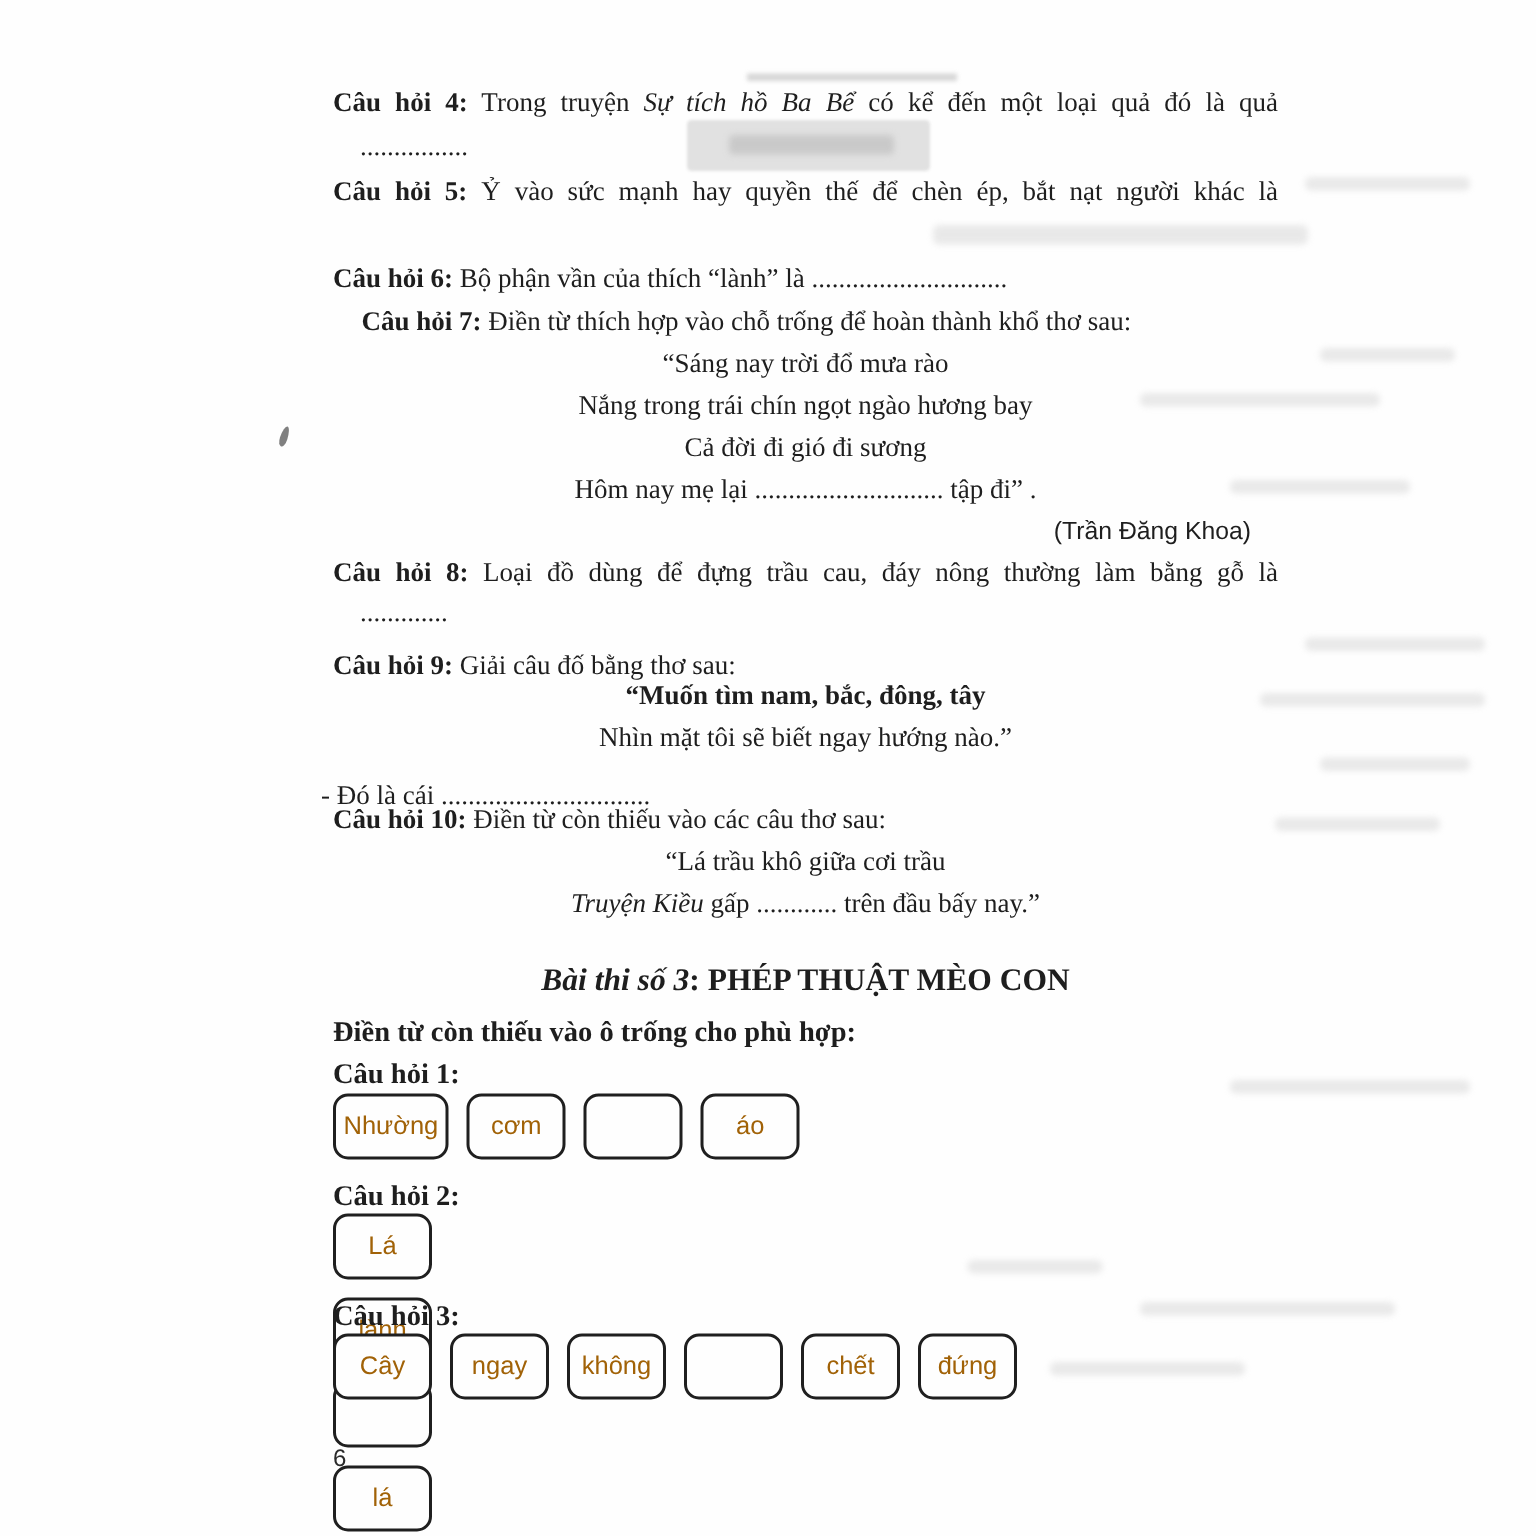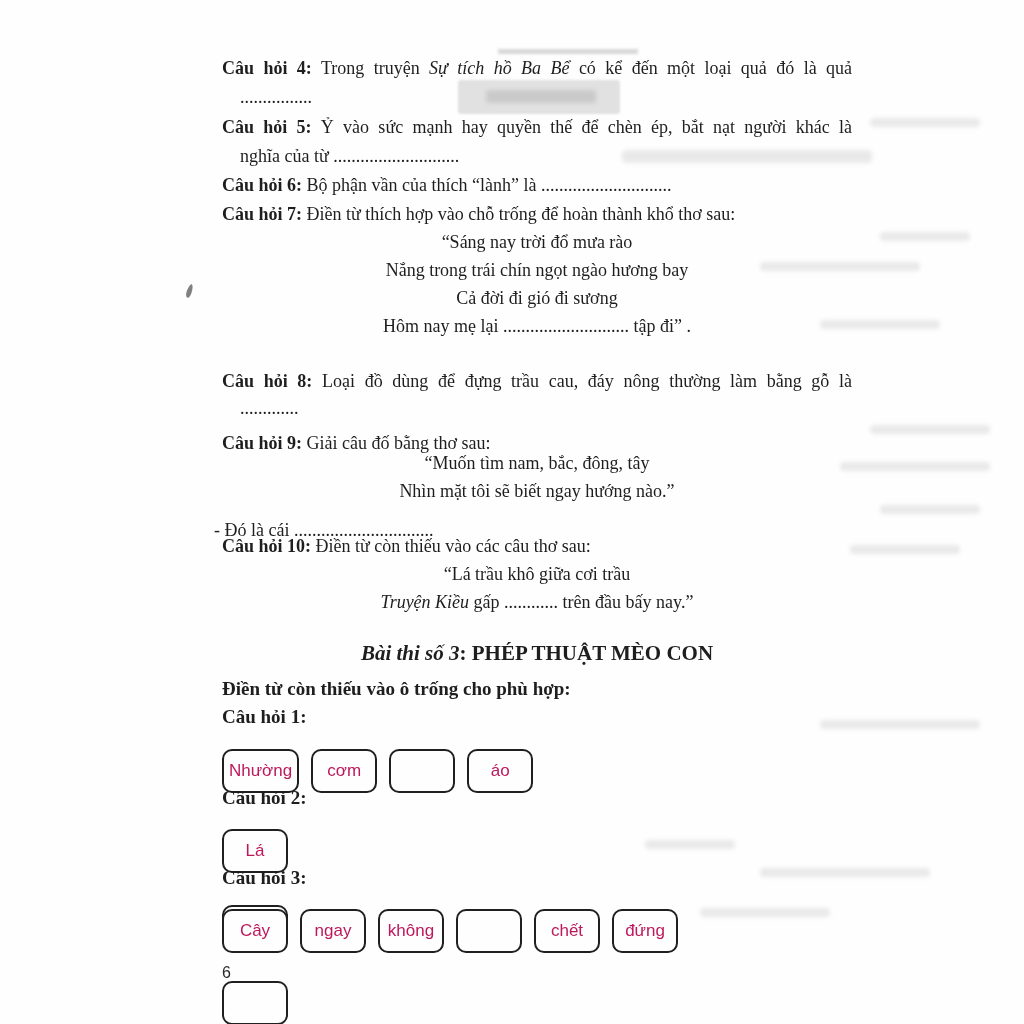--- a/index.html
+++ b/index.html
@@ -21,21 +21,21 @@
   .heading { font-size:21px; font-weight:bold; }
   .heading .it { font-weight:bold; }
   .bold-ln { font-weight:bold; }
   .boxrow { position:absolute; left:0; display:flex; gap:12px; }
   .wbox {
     min-width:66px; height:44px; box-sizing:border-box;
     border:2.5px solid #1f1f1f; border-radius:10px;
     display:flex; align-items:center; justify-content:center;
     padding:0 5px;
     font-family:"Liberation Sans","DejaVu Sans",sans-serif; font-size:17px;
-    color:#be185d; background:#fefefe;margin-top:20px;
+    color:#a16207; background:#fefefe;
   }
   .page-num { position:absolute; left:222px; top:964px;
     font-family:"Liberation Sans","DejaVu Sans",sans-serif; font-size:16px; color:#2a2a2a; }
   
   .artifact { position:absolute; pointer-events:none; }
   .bleed-block { left:458px; top:80px; width:162px; height:34px;
     background:#dcdcdc; border-radius:3px; filter:blur(1px); opacity:.85; }
   .bleed-inner { left:486px; top:90px; width:110px; height:13px;
     background:#c4c4c4; border-radius:3px; filter:blur(2px); opacity:.8; }
   .smudge { background:#c7c7c7; height:9px; border-radius:4px;
@@ -76,47 +76,47 @@
       <span>Trong truyện</span>
       <span class="it">Sự tích hồ Ba Bể</span>
       <span>có kể đến một loại quả đó là quả</span>
     </div>
     <div class="ln indent" style="top:84px;">................</div>
 
     <div class="ln stretch" style="top:114px;">
       <span class="qlabel">Câu hỏi 5:</span>
       <span>Ỷ vào sức mạnh hay quyền thế để chèn ép, bắt nạt người khác là</span>
     </div>
-    <div class="ln indent" style="top:143px;">nghĩa của từ ............................</div>
 
     <div class="ln" style="top:172px;">
       <span class="qlabel">Câu hỏi 6:</span>
       <span>Bộ phận vần của thích “lành” là .............................</span>
     </div>
 
-    <div class="ln" style="top:201px;">
+    <div class="ln" style="top:201px;margin-left:19px;">
       <span class="qlabel">Câu hỏi 7:</span>
       <span>Điền từ thích hợp vào chỗ trống để hoàn thành khổ thơ sau:</span>
     </div>
     <div class="ln center" style="top:229px;">“Sáng nay trời đổ mưa rào</div>
     <div class="ln center" style="top:257px;">Nắng trong trái chín ngọt ngào hương bay</div>
     <div class="ln center" style="top:285px;">Cả đời đi gió đi sương</div>
     <div class="ln center" style="top:313px;">Hôm nay mẹ lại ............................ tập đi” .</div>
+    <div class="ln author-line" style="top:341px;">(Trần Đăng Khoa)</div>
 
     <div class="ln stretch" style="top:368px;">
       <span class="qlabel">Câu hỏi 8:</span>
       <span>Loại đồ dùng để đựng trầu cau, đáy nông thường làm bằng gỗ là</span>
     </div>
     <div class="ln indent" style="top:395px;">.............</div>
 
     <div class="ln" style="top:430px;">
       <span class="qlabel">Câu hỏi 9:</span>
       <span>Giải câu đố bằng thơ sau:</span>
     </div>
-    <div class="ln center" style="top:450px;">“Muốn tìm nam, bắc, đông, tây</div>
+    <div class="ln center" style="top:450px;font-weight:bold;">“Muốn tìm nam, bắc, đông, tây</div>
     <div class="ln center" style="top:478px;">Nhìn mặt tôi sẽ biết ngay hướng nào.”</div>
     <div class="ln" style="top:517px; left:-8px;font-family:Liberation Serif, serif;">- Đó là cái ...............................</div>
 
     <div class="ln" style="top:533px;">
       <span class="qlabel">Câu hỏi 10:</span>
       <span>Điền từ còn thiếu vào các câu thơ sau:</span>
     </div>
     <div class="ln center" style="top:561px;">“Lá trầu khô giữa cơi trầu</div>
     <div class="ln center" style="top:589px;">
       <span class="it">Truyện Kiều</span>

